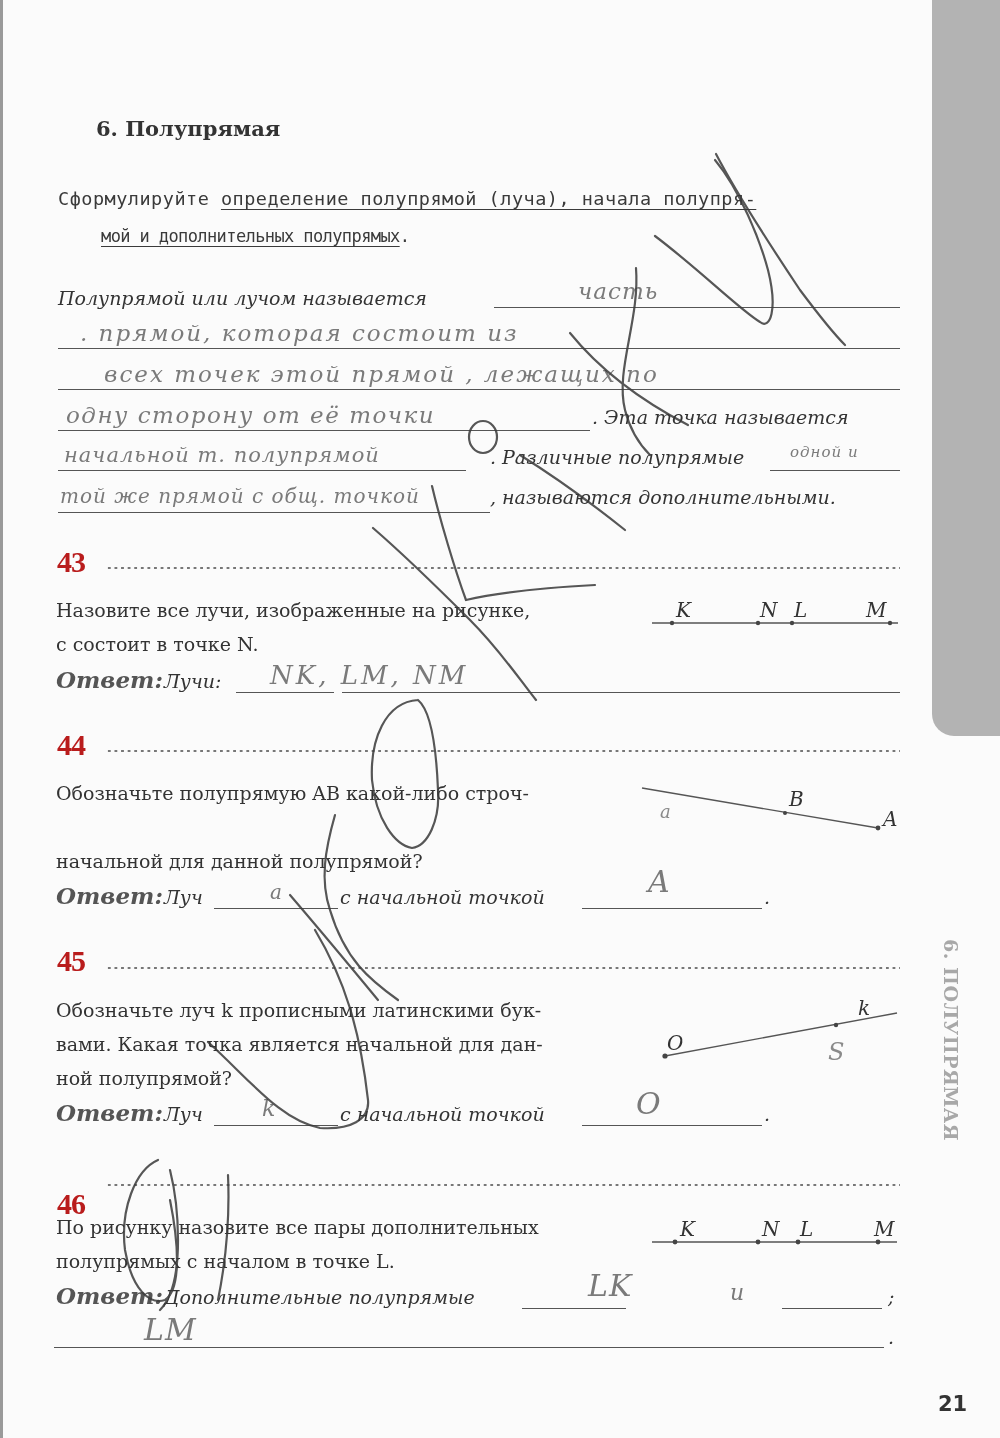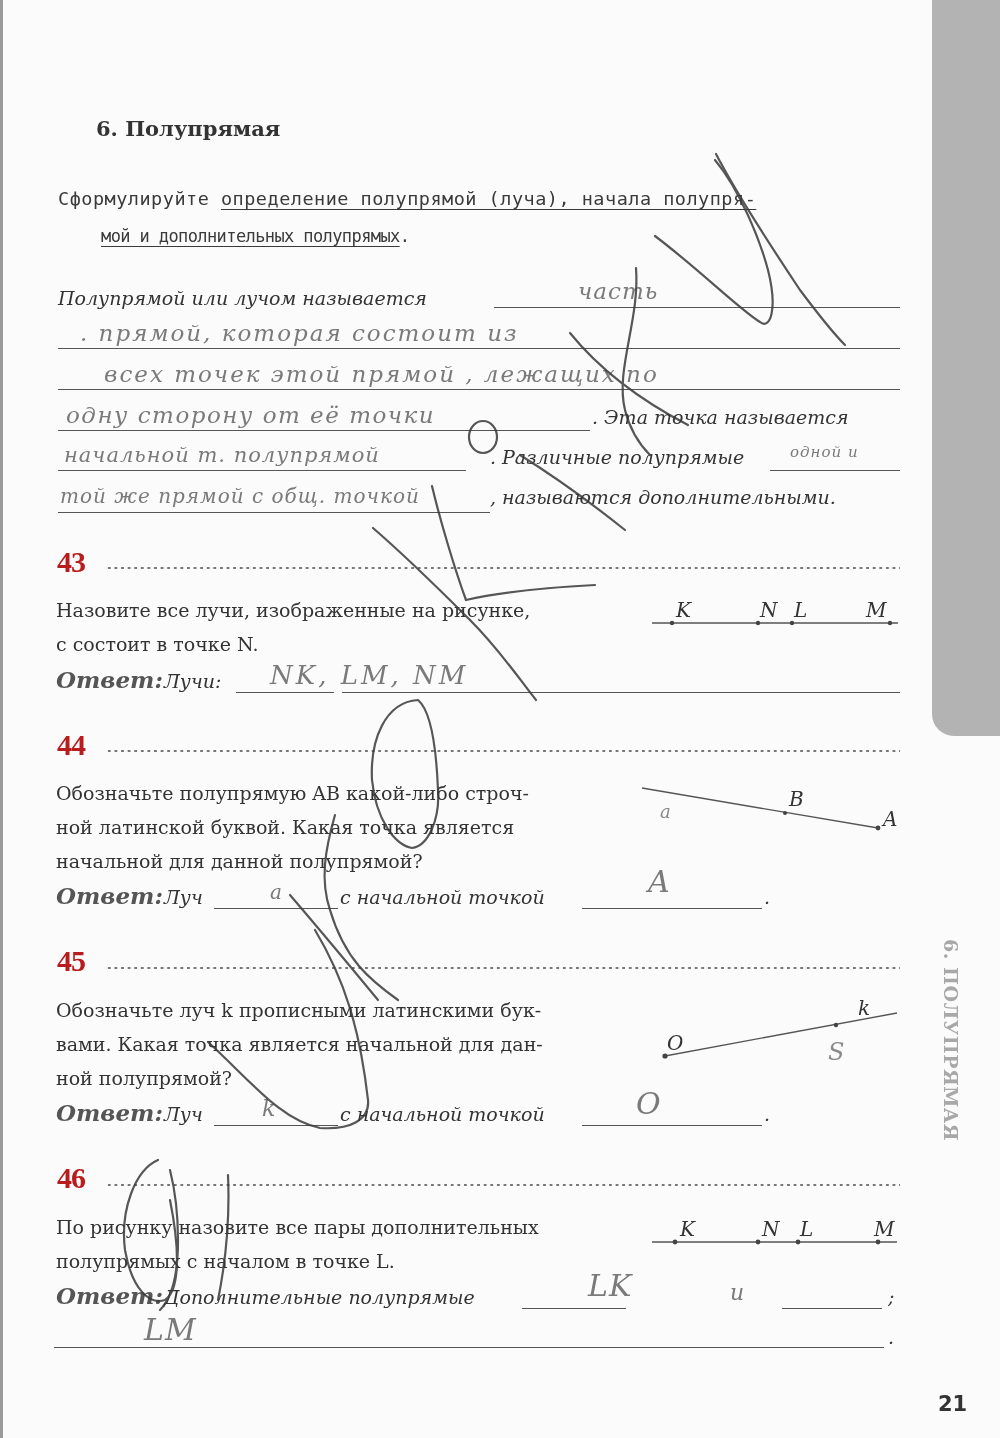--- a/index.html
+++ b/index.html
@@ -81,21 +81,20 @@
   <div class="question" style="top:627px;">с состоит в точке N.</div>
   <div class="answer-label" style="top:666px;">Ответ:</div>
   <div class="answer-text" style="left:164px; top:670px;">Лучи:</div>
   <div class="blank" style="left:236px; top:692px; width:98px;"></div>
   <div class="blank" style="left:342px; top:692px; width:558px;"></div>
   <div class="hw" style="left:270px; top:660px; font-size:26px; letter-spacing:3px;">NK, LM, NM</div>
 
   <div class="task-num" style="top:728px;">44</div>
   <div class="dots" style="top:749px;"></div>
   <div class="question" style="top:776px;">Обозначьте полупрямую AB какой-либо строч-</div>
-  <div class="question" style="top:810px;">ной латинской буквой. Какая точка является</div>
   <div class="question" style="top:844px;">начальной для данной полупрямой?</div>
   <div class="answer-label" style="top:882px;">Ответ:</div>
   <div class="answer-text" style="left:164px; top:886px;">Луч</div>
   <div class="blank" style="left:214px; top:908px; width:124px;"></div>
   <div class="answer-text" style="left:340px; top:886px;">с начальной точкой</div>
   <div class="blank" style="left:582px; top:908px; width:180px;"></div>
   <div class="answer-text" style="left:764px; top:886px;">.</div>
   <div class="hw" style="left:270px; top:880px; font-size:20px;">a</div>
   <div class="hw" style="left:648px; top:864px; font-size:30px;">A</div>
 
@@ -106,21 +105,21 @@
   <div class="question" style="top:1061px;">ной полупрямой?</div>
   <div class="answer-label" style="top:1099px;">Ответ:</div>
   <div class="answer-text" style="left:164px; top:1103px;">Луч</div>
   <div class="blank" style="left:214px; top:1125px; width:124px;"></div>
   <div class="answer-text" style="left:340px; top:1103px;">с начальной точкой</div>
   <div class="blank" style="left:582px; top:1125px; width:180px;"></div>
   <div class="answer-text" style="left:764px; top:1103px;">.</div>
   <div class="hw" style="left:262px; top:1096px; font-size:22px;">k</div>
   <div class="hw" style="left:636px; top:1086px; font-size:30px;">O</div>
 
-  <div class="task-num" style="top:1161px;">46</div>
+  <div class="task-num" style="top:1187px;">46</div>
   <div class="dots" style="top:1183px;"></div>
   <div class="question" style="top:1210px;">По рисунку назовите все пары дополнительных</div>
   <div class="question" style="top:1244px;">полупрямых с началом в точке L.</div>
   <div class="answer-label" style="top:1282px;">Ответ:</div>
   <div class="answer-text" style="left:164px; top:1286px;">Дополнительные полупрямые</div>
   <div class="blank" style="left:522px; top:1308px; width:104px;"></div>
   <div class="hw" style="left:730px; top:1280px; font-size:22px;">и</div>
   <div class="blank" style="left:782px; top:1308px; width:100px;"></div>
   <div class="answer-text" style="left:888px; top:1286px;">;</div>
   <div class="blank" style="left:54px; top:1347px; width:830px;"></div>

